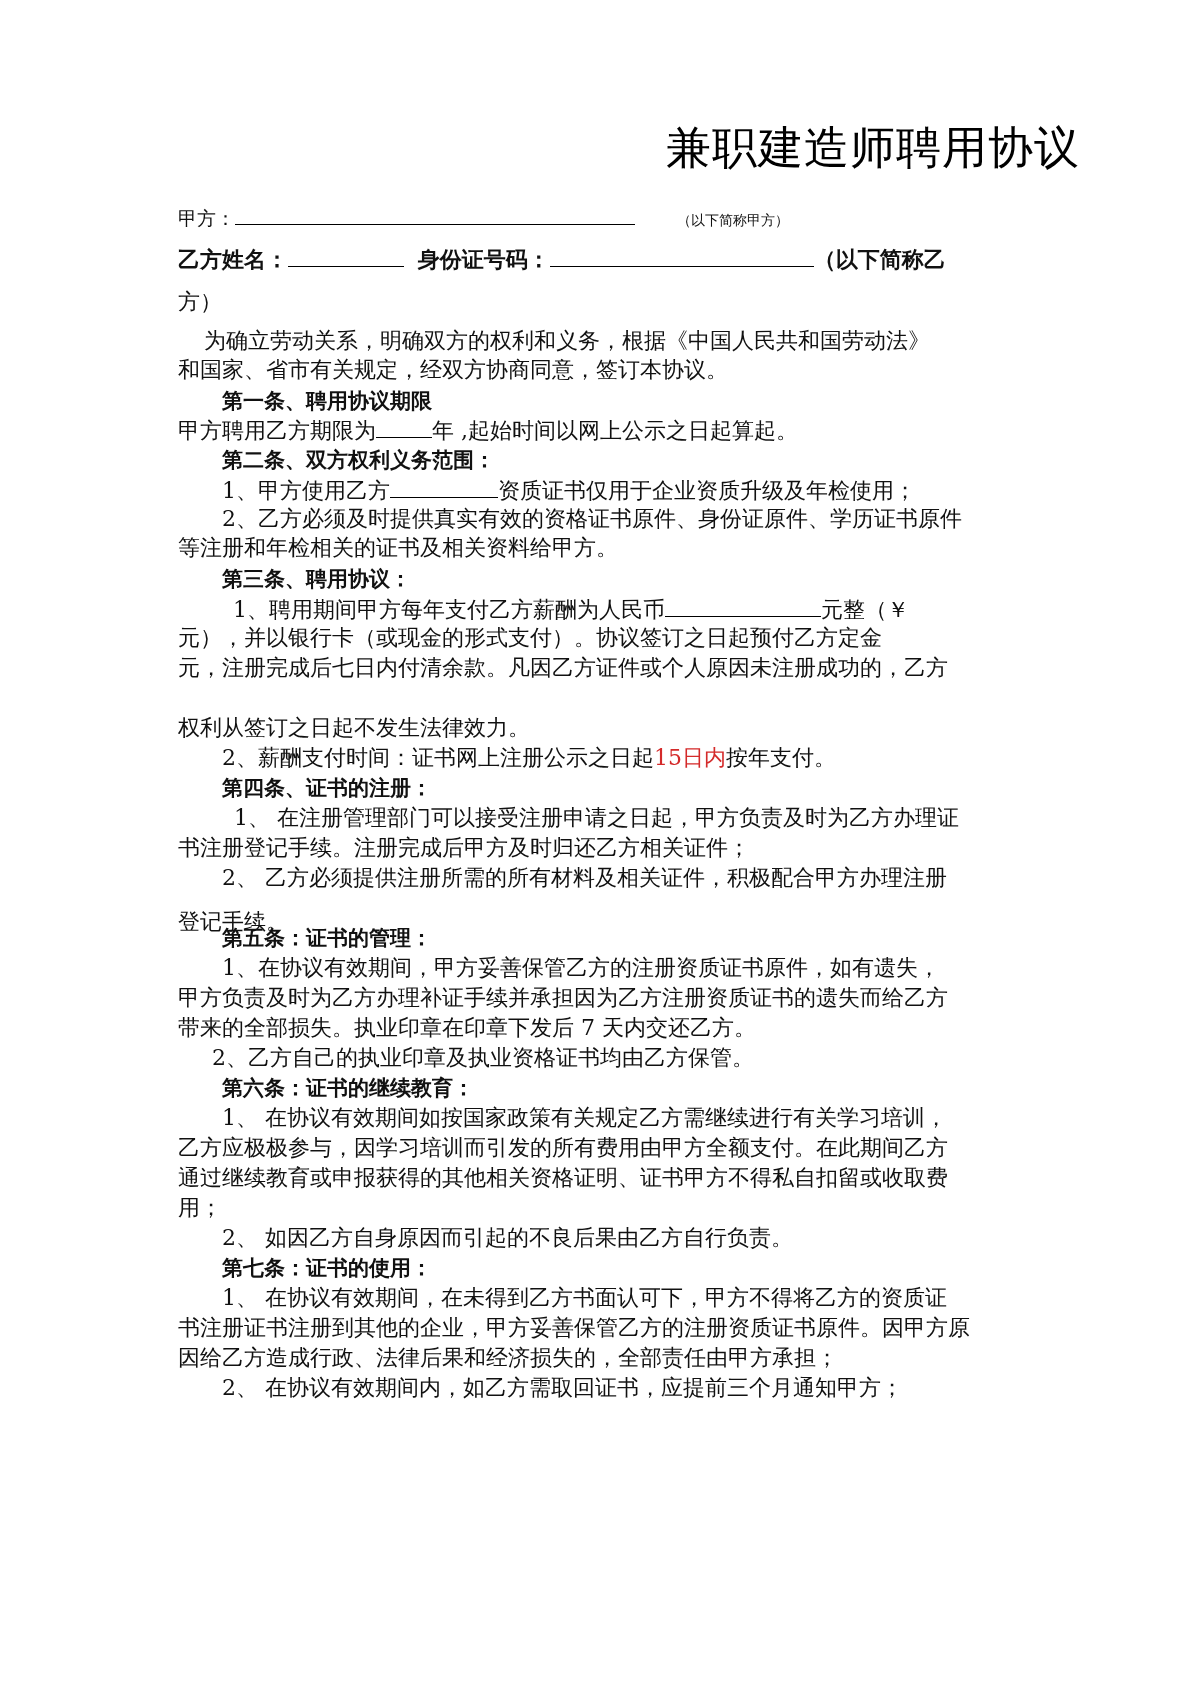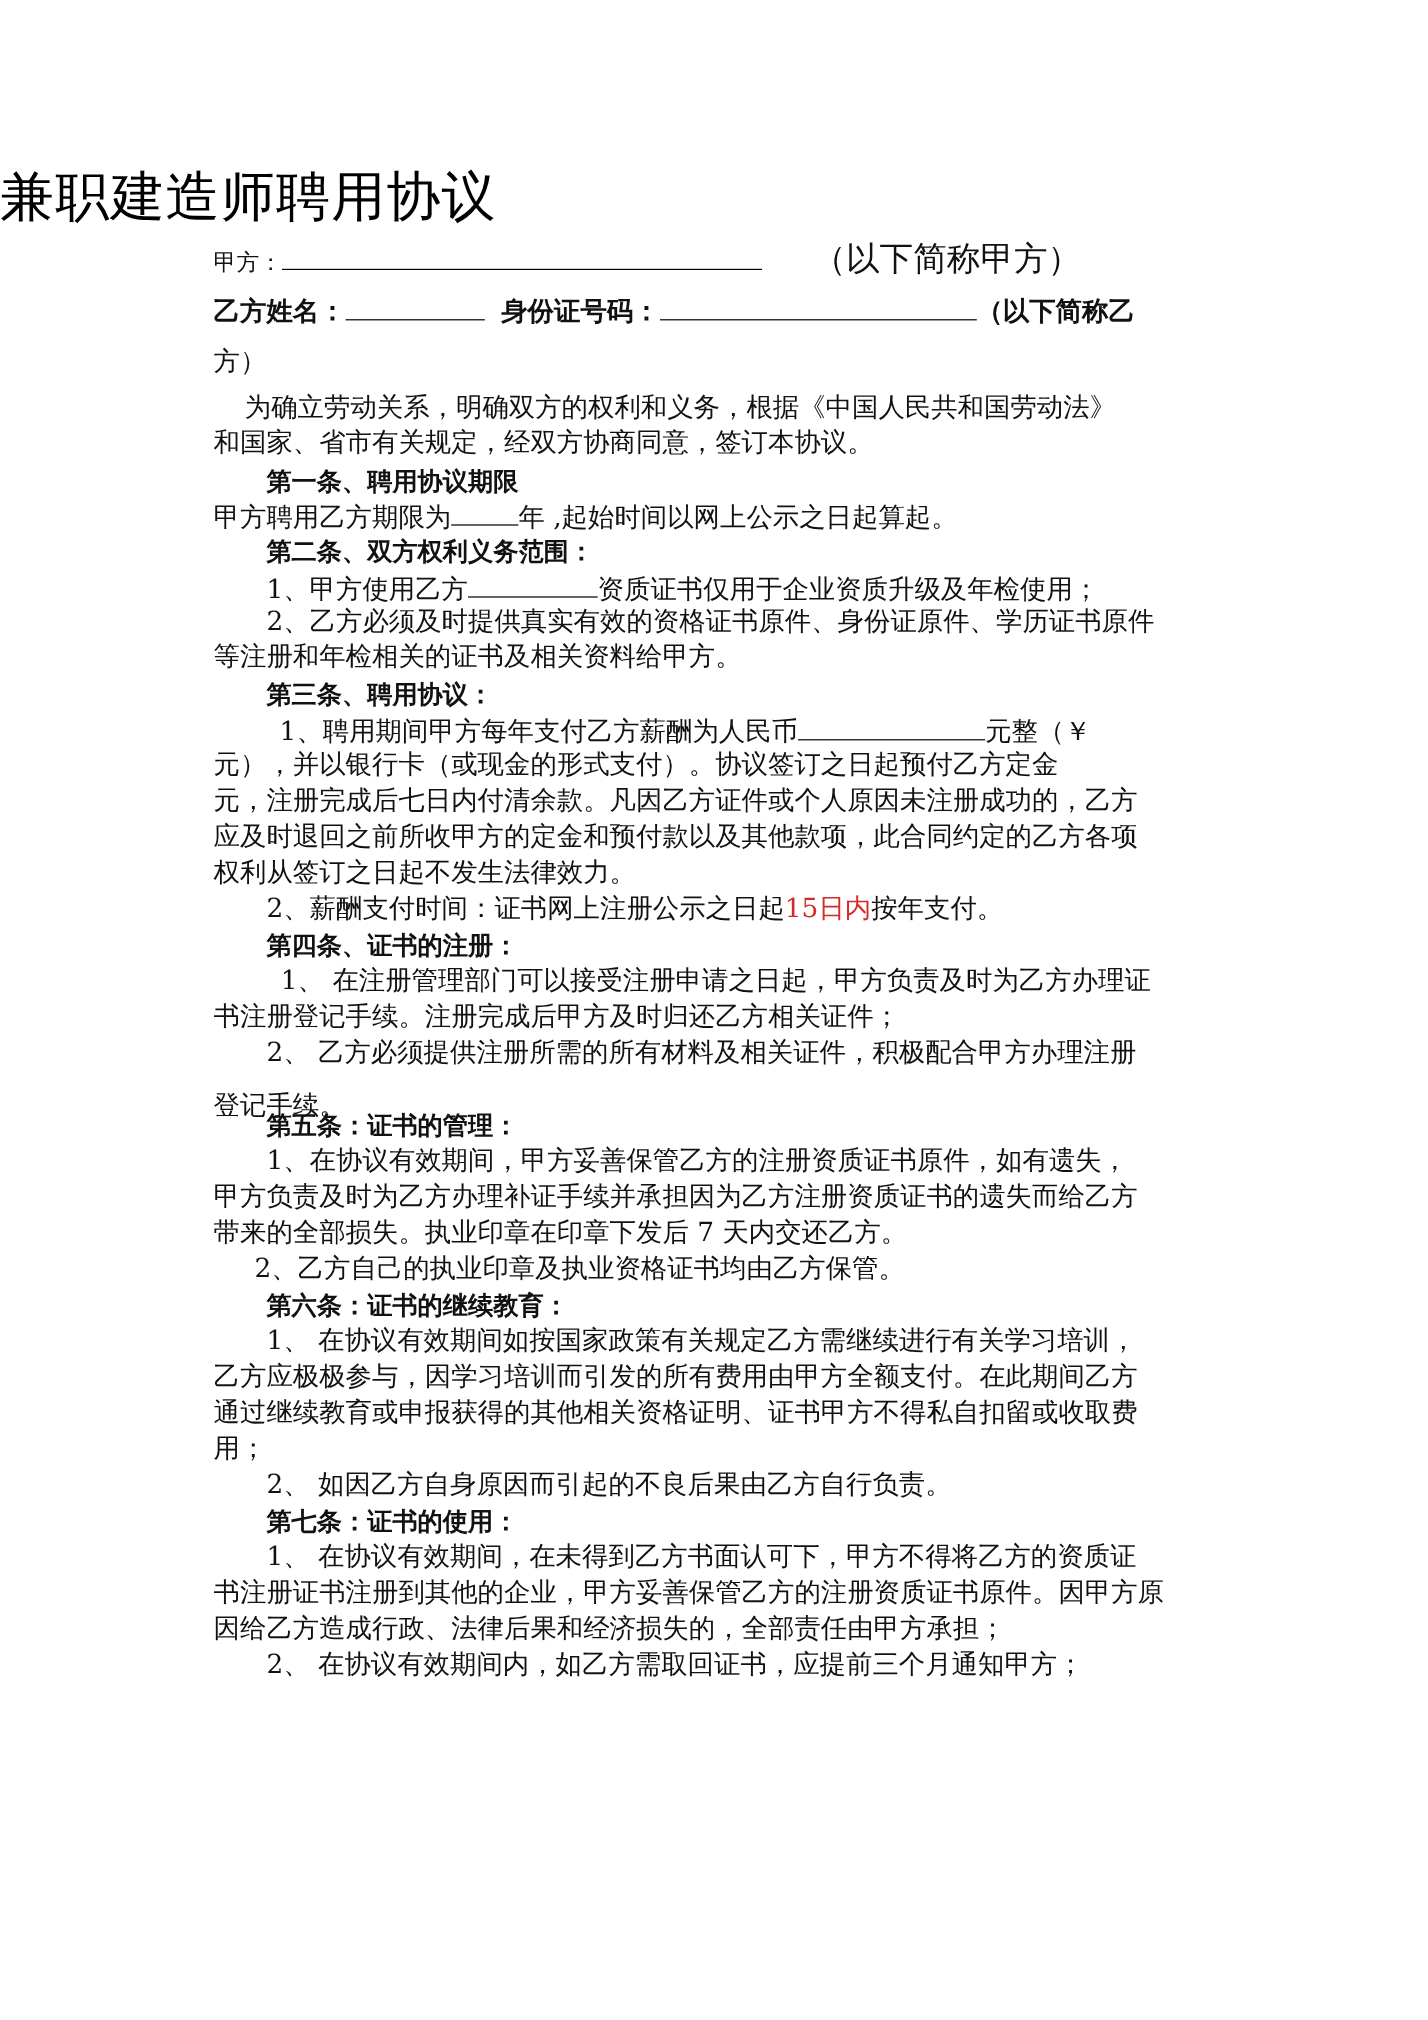--- a/index.html
+++ b/index.html
@@ -1,34 +1,34 @@
 <!DOCTYPE html>
 <html><head>
 <meta charset="utf-8">
 <style>
   html, body { margin: 0; padding: 0; background: #ffffff; }
   body { width: 1190px; height: 1683px; position: relative; overflow: hidden;
          font-family: "DejaVu Serif", "Liberation Serif", serif; color: #111; }
   .page { position: absolute; left: 0; top: 0; width: 1190px; height: 1683px; }
-  .title { position: absolute; left: 0; width: 1080px; top: 134px; text-align: left;
+  .title { position: absolute; left: 0; width: 1080px; top: 118px; text-align: right;
            font-family: "DejaVu Sans", sans-serif; font-size: 45px; letter-spacing: 1px;
            font-weight: normal; color: #000; }
   .line { position: absolute; left: 178px; font-size: 22px; line-height: 28px; white-space: nowrap; }
   .bold { font-family: "DejaVu Sans", sans-serif; font-weight: bold; font-size: 21px; }
   .ul { display: inline-block; border-bottom: 1.5px solid #000; height: 22px; vertical-align: baseline; }
   .red { color: #d42a2a; }
 </style>
 </head>
 <body>
 
 <div class="page">
   <div class="title">兼职建造师聘用协议</div>
 
   <div class="line" style="top:202px; font-size:19px;">
-    <span>甲方：</span><span class="ul" style="width:400px;"></span><span style="display:inline-block;width:42px;"></span><span style="font-size:28px;">（以下简称甲方）</span>
+    <span>甲方：</span><span class="ul" style="width:400px;"></span><span style="display:inline-block;width:42px;"></span><span style="font-size:14px;">（以下简称甲方）</span>
   </div>
   <div class="line" style="top:244px;font-weight:bold;">
     <span>乙方姓名：</span><span class="ul" style="width:116px;"></span>
     <span style="display:inline-block;width:6px;"></span><span>身份证号码：</span><span class="ul" style="width:264px;"></span><span>（以下简称乙</span>
   </div>
   <div class="line" style="top:288px;">方）</div>
 
   <div class="line" style="top:327px; left:204px;">为确立劳动关系，明确双方的权利和义务，根据《中国人民共和国劳动法》</div>
   <div class="line" style="top:356px;">和国家、省市有关规定，经双方协商同意，签订本协议。</div>
 
@@ -43,21 +43,20 @@
   </div>
   <div class="line" style="top:505px; left:222px;">2、乙方必须及时提供真实有效的资格证书原件、身份证原件、学历证书原件</div>
   <div class="line" style="top:534px;">等注册和年检相关的证书及相关资料给甲方。</div>
 
   <div class="line bold" style="top:565px; left:222px;">第三条、聘用协议：</div>
   <div class="line" style="top:594px; left:233px;">
     <span>1、聘用期间甲方每年支付乙方薪酬为人民币</span><span class="ul" style="width:156px;"></span><span>元整（￥</span>
   </div>
   <div class="line" style="top:624px;">元），并以银行卡（或现金的形式支付）。协议签订之日起预付乙方定金</div>
   <div class="line" style="top:654px;">元，注册完成后七日内付清余款。凡因乙方证件或个人原因未注册成功的，乙方</div>
-  <div class="line" style="top:684px;">应及时退回之前所收甲方的定金和预付款以及其他款项，此合同约定的乙方各项</div>
   <div class="line" style="top:714px;">权利从签订之日起不发生法律效力。</div>
   <div class="line" style="top:744px; left:222px;">
     <span>2、薪酬支付时间：证书网上注册公示之日起</span><span class="red">15日内</span><span>按年支付。</span>
   </div>
 
   <div class="line bold" style="top:774px; left:222px;">第四条、证书的注册：</div>
   <div class="line" style="top:804px; left:234px;">1、 在注册管理部门可以接受注册申请之日起，甲方负责及时为乙方办理证</div>
   <div class="line" style="top:834px;">书注册登记手续。注册完成后甲方及时归还乙方相关证件；</div>
   <div class="line" style="top:864px; left:222px;">2、 乙方必须提供注册所需的所有材料及相关证件，积极配合甲方办理注册</div>
   <div class="line" style="top:894px;margin-top:14px;">登记手续。</div>

